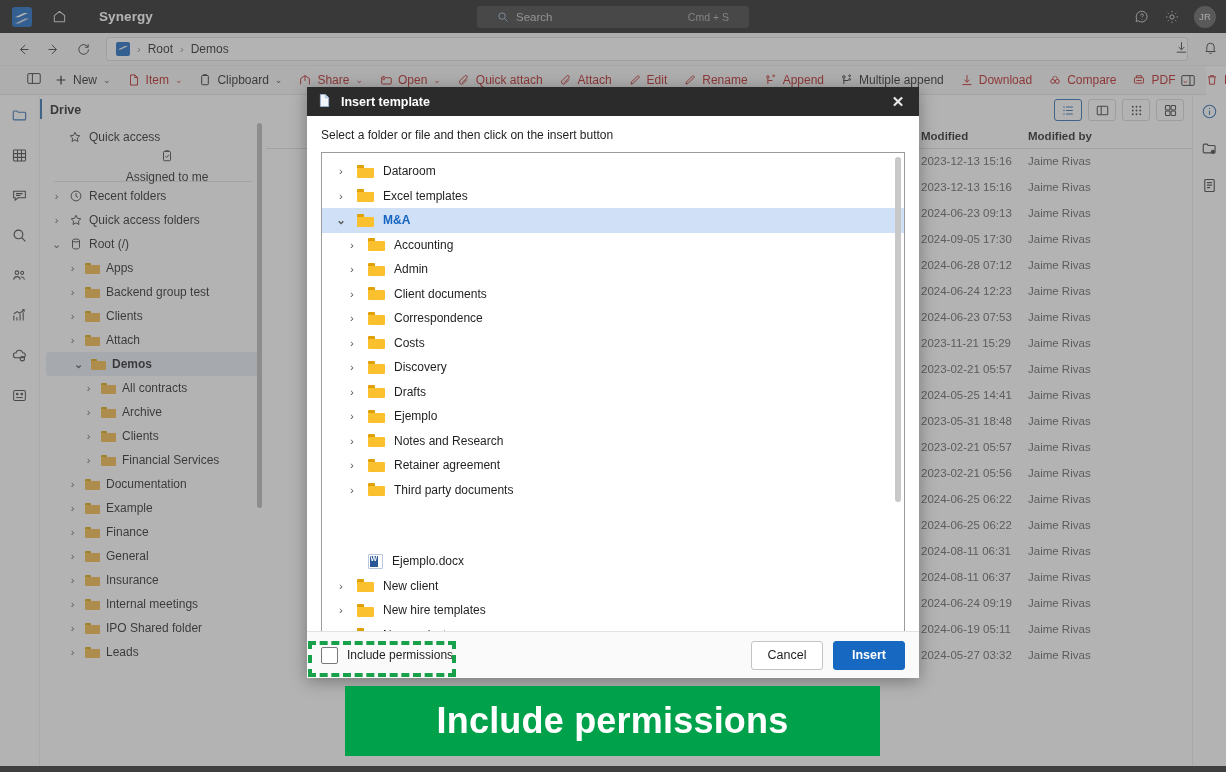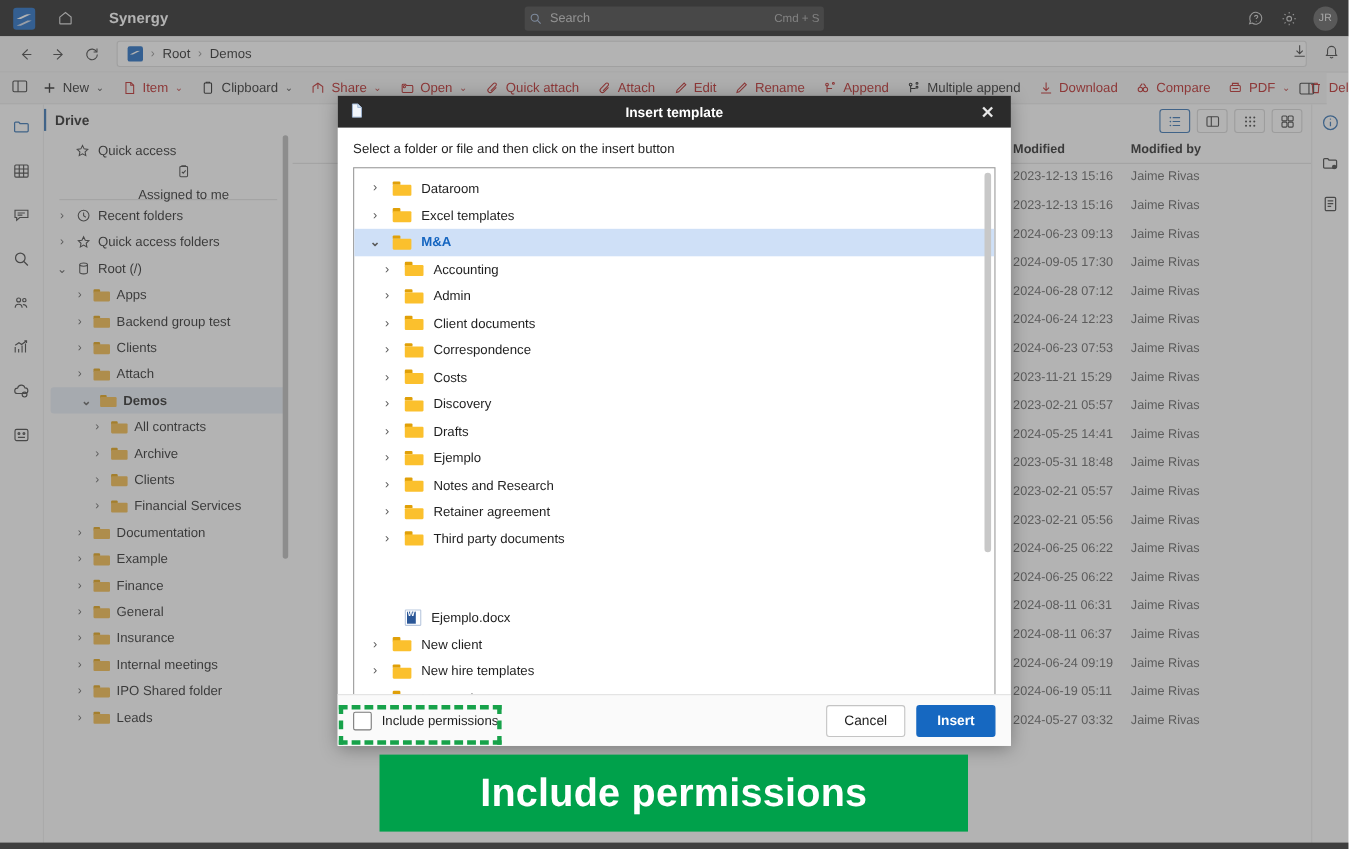--- a/index.html
+++ b/index.html
@@ -28,21 +28,21 @@
   .tb-logo::before {
     content: ""; position: absolute; left: 3px; top: 10px;
     width: 14px; height: 7px; background: #cfd8e8;
     clip-path: polygon(0 100%, 72% 30%, 100% 30%, 28% 100%);
   }
   .tb-home { margin-left: 20px; color: #d9d9d9; display: flex; align-items: center; }
   .tb-title { margin-left: 32px; color: #ffffff; font-size: 13.5px; font-weight: 600; letter-spacing: .1px;}
   .tb-search {
     position: absolute; left: 477px; top: 6px; width: 272px; height: 22px;
     background: #3a3a3a; border-radius: 3px; display: flex; align-items: center;
-    padding: 0 4px; cursor: text;
+    padding: 0 20px; cursor: text;
   }
   .tb-search .ph { color: #c3c3c3; font-size: 11.5px; margin-left: 7px; flex: 1; }
   .tb-search .kb { color: #a6a6a6; font-size: 10.5px; }
   .tb-right { position: absolute; right: 10px; top: 0; height: 33px; display: flex; align-items: center; gap: 14px;}
   .tb-right .ic { color: #c9c9c9; display: flex; align-items: center; }
   .avatar {
     width: 22px; height: 22px; border-radius: 50%; background: #5a5a5a;
     color: #eaeaea; font-size: 9.5px; display: flex; align-items: center; justify-content: center;
     letter-spacing: .3px;
   }
@@ -62,21 +62,21 @@
   .crumb-logo { width: 14px; height: 14px; border-radius: 2px; background: #1565c0; position:relative; flex:none;}
   .crumb-logo::after{content:"";position:absolute;left:2px;top:4px;width:10px;height:6px;background:#fff;
     clip-path: polygon(0 60%, 72% 0, 100% 0, 28% 60%);}
   .crumb-sep { color: #8a8a8a; font-size: 11px; }
   .navbar-right { position:absolute; right: 8px; display:flex; gap:14px; align-items:center; color:#3a3a3a;}
 
   
   .toolbar {
     position: absolute; top: 66px; left: 0; width: 1206px; height: 29px;
     background: #f5f5f5; display: flex; align-items: center; gap: 0px;
-    border-bottom: 1px solid #e3e3e3; font-size: 12px;
+    border-bottom: 1px solid #e3e3e3; font-size: 12px; padding-left: 16px;
   }
   .tb-item {
     display: flex; align-items: center; gap: 5px; padding: 0 8px; height: 26px;
     color: #b91c1c; white-space: nowrap;
   }
   .tb-item.enabled { color: #1f1f1f; }
   .tb-item .chev { font-size: 9px; opacity: .85; margin-left: 1px;}
   .tb-item svg { display: block; }
   .toolbar .pane-icon { margin-left: 10px; margin-right: 4px; color: #2c2c2c; }
   .toolbar-right { position:absolute; right: 10px; color:#2c2c2c; display:flex; align-items:center;}
@@ -171,21 +171,21 @@
   
   .dialog {
     position:absolute; left: 307px; top: 87px; width: 612px; height: 591px;
     background:#ffffff; z-index: 50;
     box-shadow: 0 3px 16px rgba(0,0,0,.34);
   }
   .dlg-title {
     height: 29px; background:#2b2b2b; color:#fff; display:flex; align-items:center;
     padding: 0 8px 0 10px; font-size: 12.5px; font-weight:600;
   }
-  .dlg-title .t { margin-left: 9px; flex:1;text-align:center; }
+  .dlg-title .t { margin-left: 9px; flex:1; }
   .dlg-close { width: 26px; height: 24px; display:flex; align-items:center; justify-content:center; color:#e8e8e8; font-size: 15px;}
   .dlg-body { padding: 12px 14px 0 14px; }
   .dlg-sub { font-size: 12px; color:#1f1f1f; margin-bottom: 10px; }
   .dlg-tree {
     height: 489px; border: 1px solid #9b9b9b; background:#fff; position:relative; overflow:hidden;
     padding-top: 6px;
   }
   .dlg-scroll {
     position:absolute; right: 3px; top: 4px; width: 6px; height: 345px;
     background:#c8c8c8; border-radius:4px;

